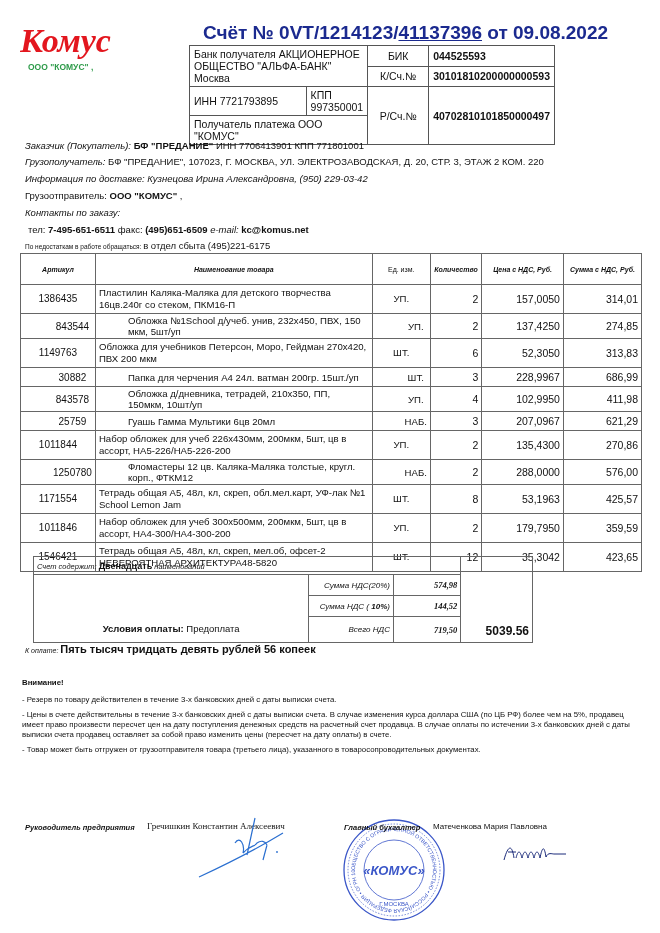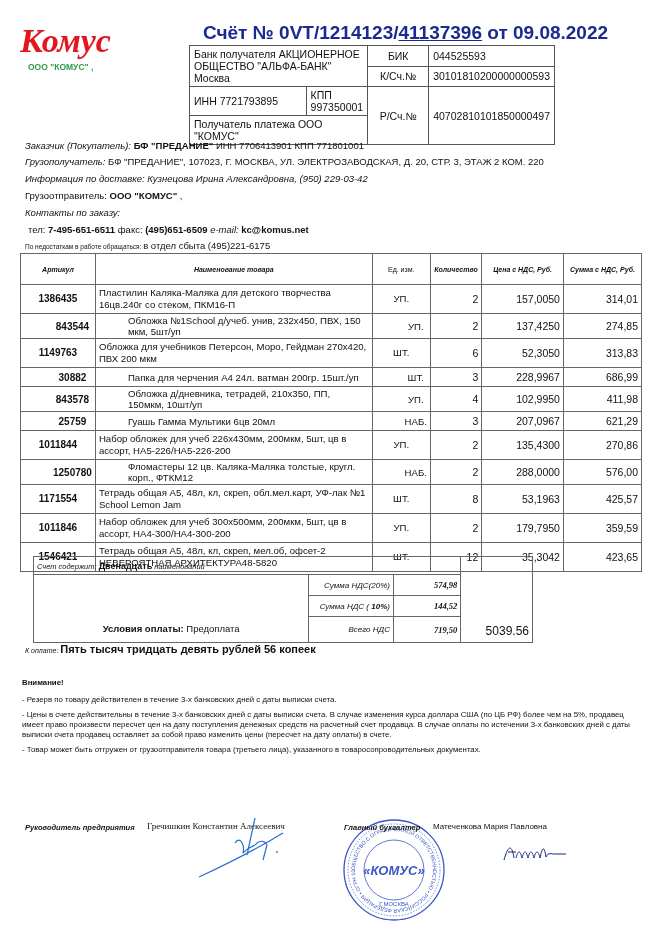--- a/index.html
+++ b/index.html
@@ -6,31 +6,31 @@
   body { width: 660px; height: 933px; position: relative; overflow: hidden; font-family: "Liberation Sans", sans-serif; color: #111; }
   .abs { position: absolute; }
   .logo { left: 20px; top: 22px; width: 118px; height: 38px; }
   .logo-sub { left: 28px; top: 62px; font-size: 8.5px; font-weight: bold; color: #2e9b4a; }
   .title { left: 203px; top: 22px; font-size: 19px; font-weight: bold; color: #1b2a8f; white-space: nowrap; }
   .title .u { text-decoration: underline; }
 
   table.bank { position: absolute; left: 189px; top: 45px; width: 366px; border-collapse: collapse; font-size: 10.5px; }
   table.bank td { border: 1px solid #555; padding: 2px 4px; vertical-align: middle; }
   table.bank td.lbl { text-align: center; width: 60px; }
-  table.bank td.val { font-weight: normal; width: 112px; }
+  table.bank td.val { font-weight: bold; width: 112px; }
 
   .info { left: 25px; font-size: 9.5px; white-space: nowrap; }
   .info i { font-style: italic; }
   .info b { font-weight: bold; }
 
   table.goods { position: absolute; left: 20px; top: 253px; width: 622px; border-collapse: collapse; font-size: 9.6px; }
   table.goods th { border: 1px solid #666; font-size: 7px; font-style: italic; font-weight: bold; height: 28px; padding: 1px 2px; }
   table.goods th.plain { font-weight: normal; font-style: normal; }
   table.goods td { border: 1px solid #666; padding: 1px 3px; vertical-align: middle; }
-  table.goods td.art { font-weight: bold; text-align: center; font-size: 10px; }
+  table.goods td.art { font-weight: normal; text-align: center; font-size: 10px; }
   table.goods td.c { text-align: center; }
   table.goods td.r { text-align: right; font-size: 10.5px; }
   table.goods tr.r1 td { height: 16px; padding-left: 32px; }
   table.goods tr.r2 td { height: 26px; line-height: 12px; }
 
   table.foot { position: absolute; left: 33px; top: 556px; width: 500px; border-collapse: collapse; font-size: 9px; }
   table.foot td { border: 1px solid #666; padding: 1px 3px; }
   .it { font-style: italic; }
   .vat-lbl { text-align: right; font-style: italic; font-size: 8px; }
   .vat-val { text-align: right; font-style: italic; font-weight: bold; font-family: "Liberation Serif", serif; font-size: 8.5px; }
@@ -199,21 +199,21 @@
 <table class="foot">
   <colgroup>
     <col style="width:360px">
       <col style="width:100px">
       <col style="width:82px">
       <col style="width:80px">
   </colgroup>
   <tbody>
       <tr style="height:18px">
     <td colspan="3"><span class="it" style="font-size:7.5px">Счет содержит: </span><b>Двенадцать</b><span class="it" style="font-size:7.5px"> наименований</span></td>
-    <td rowspan="4" style="vertical-align:bottom; text-align:right; font-weight:normal; font-size:12px; padding-bottom:4px">5039.56</td>
+    <td rowspan="4" style="vertical-align:bottom; text-align:right; font-weight:bold; font-size:12px; padding-bottom:4px">5039.56</td>
   </tr>
   <tr style="height:21px">
     <td rowspan="3" style="text-align:center; vertical-align:bottom; padding-bottom:8px; font-size:9.5px"><b>Условия оплаты: </b><span>Предоплата</span></td>
     <td class="vat-lbl">Сумма НДС(20%)</td>
     <td class="vat-val">574,98</td>
   </tr>
   <tr style="height:21px">
     <td class="vat-lbl"><span>Сумма НДС  ( </span><b>10%</b><span>)</span></td>
     <td class="vat-val">144,52</td>
   </tr>

